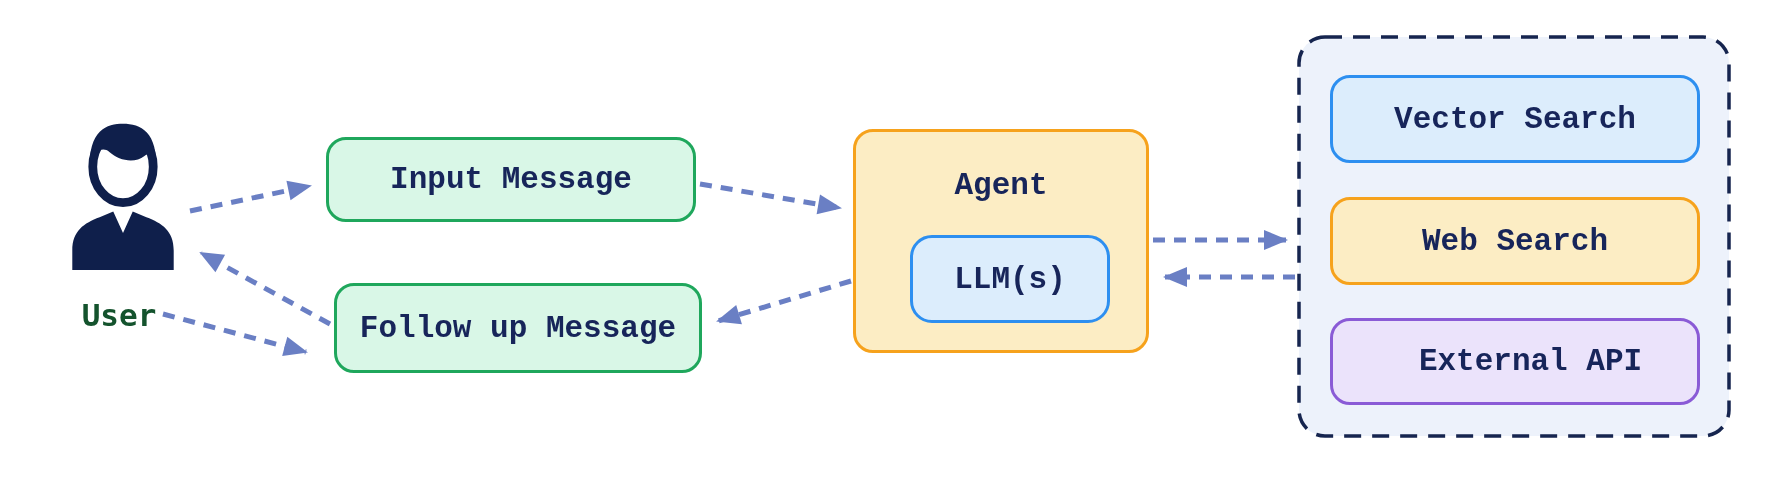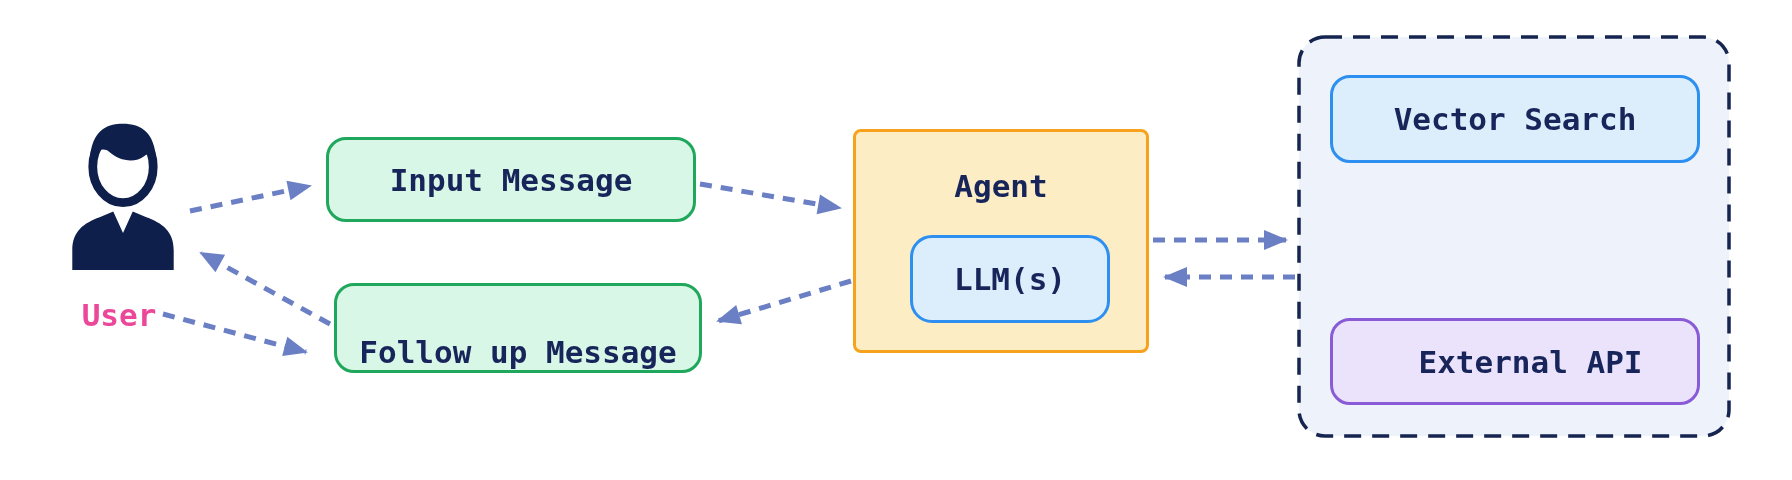--- a/index.html
+++ b/index.html
@@ -30,32 +30,33 @@
     border: 3px solid;
     border-radius: 20px;
     display: flex;
     align-items: center;
     justify-content: center;
     font-weight: 700;
     font-size: 31px;
     letter-spacing: 0px;
     color: #17255A;
     white-space: nowrap;
+    font-family: Liberation Mono, monospace;
   }
   .green  { background: #D9F7E7; border-color: #1FA75C; }
   .yellow { background: #FCEDC4; border-color: #F6A21C; }
   .blue   { background: #DCEDFC; border-color: #2D8FF0; }
   .purple { background: #EBE3FB; border-color: #8A5BD6; }
 
   #input-message    { left: 326px;  top: 137px; width: 370px; height: 85px; text-align: right; }
-  #followup-message { left: 334px;  top: 283px; width: 368px; height: 90px; align-items: flex-end; }
+  #followup-message { left: 334px;  top: 283px; width: 368px; height: 90px; }
 
   #agent-box {
     left: 853px; top: 129px; width: 296px; height: 224px;
-    border-radius: 8px;
+    border-radius: 20px;
     justify-content: flex-start;
     align-items: flex-start;
   }
   #agent-title {
     position: absolute;
     left: 0; top: 36px;
     width: 100%;
     text-align: center;
     font-weight: 700;
     font-size: 31px;
@@ -77,21 +78,21 @@
     z-index: 2;
   }
   #user-label {
     position: absolute;
     left: 48px; top: 297px;
     width: 142px;
     z-index: 2;
     text-align: center;
     font-weight: 700;
     font-size: 31px;
-    color: #ec4899;
+    color: #14532d;
   }
 </style>
 </head>
 <body>
 
 <div id="canvas">
 
   <svg id="wires" width="1792" height="480" viewBox="0 0 1792 480">
     <defs>
       <marker id="ah" markerUnits="userSpaceOnUse" markerWidth="26" markerHeight="22" viewBox="0 0 26 22" refX="23" refY="11" orient="auto">
@@ -133,18 +134,21 @@
     <div id="agent-title">Agent</div>
     <div id="llm-box" class="node blue">
       <span>LLM(s)</span>
     </div>
   </div>
 
   <div id="vector-search" class="node blue">
     <span>Vector Search</span>
   </div>
 
+  <div id="web-search" class="node yellow">
+    <span>Web Search</span>
+  </div>
 
   <div id="external-api" class="node purple">
     <span>External API</span>
   </div>
 
 </div>
 
 </body></html>

